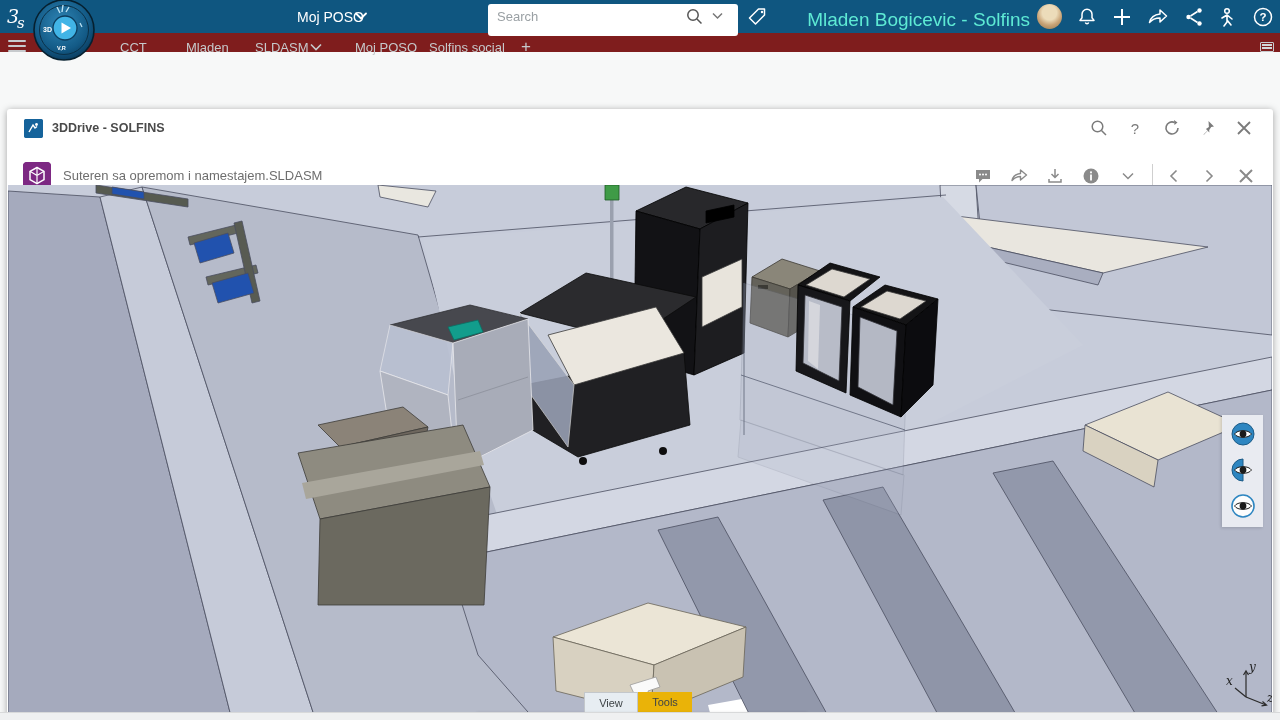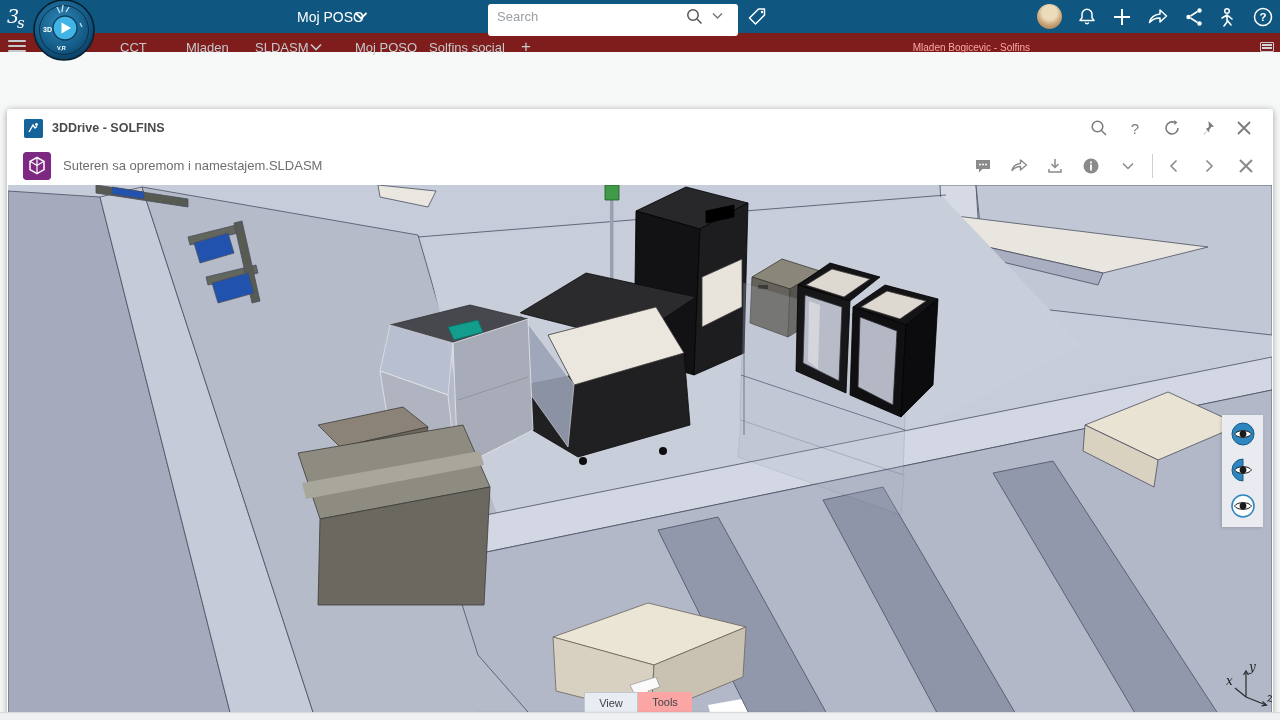--- a/index.html
+++ b/index.html
@@ -14,42 +14,42 @@
   .brand b { font-weight:bold; }
   .brand .light { font-weight:normal; opacity:.95; }
   .dash-name { position:absolute; left:297px; top:9px; color:#fff; font-size:14px; }
   .dash-caret { position:absolute; left:355px; top:12px; color:#fff; }
   .searchbox { position:absolute; left:488px; top:4px; width:250px; height:32px; background:#fff; border-radius:3px; }
   .searchbox input { position:absolute; left:9px; top:0; width:170px; height:25px; border:0; outline:none; font-size:13px; color:#444; background:transparent; font-family:"Liberation Sans",sans-serif; }
   .searchbox input::placeholder { color:#9aa0a4; }
   .search-mag { position:absolute; left:198px; top:4px; color:#555; }
   .search-caret { position:absolute; left:224px; top:8px; color:#777; }
   .tag-icon { position:absolute; left:747px; top:6px; color:#fff; }
-  .username { position:absolute; right:250px; top:9px; color:#fca5a5; font-size:10px; white-space:nowrap;margin-top:33px; }
+  .username { position:absolute; right:250px; top:9px; color:#5eead4; font-size:19px; white-space:nowrap; }
   .avatar { position:absolute; right:218px; top:4px; width:25px; height:25px; border-radius:50%;
             background:radial-gradient(circle at 50% 35%, #ecdcba 0 35%, #c9a478 60%, #8d7148 100%); }
   .tb-ic { position:absolute; top:6px; width:22px; height:22px; color:#fff; }
 
   
   .tabbar { position:absolute; top:33px; left:0; width:1280px; height:19px; background:#7f1d1d; z-index:10; }
   .hamburger { position:absolute; left:8px; top:7px; width:18px; height:14px; }
   .hamburger span { display:block; height:2px; background:#c7cacd; margin-bottom:3px; border-radius:1px; }
   .dtab { position:absolute; top:7px; color:#c6c9cb; font-size:13px; white-space:nowrap; }
   .dtab-caret { position:absolute; top:10px; color:#c6c9cb; }
   .panel-mini { position:absolute; right:6px; top:9px; width:14px; height:10px; border:1px solid #c7cacd; border-radius:1px; }
   .panel-mini i { display:block; height:2px; background:#d4d7d9; margin:1px; }
 
   
   .modal { position:absolute; top:62px; left:7px; width:1266px; height:650px; background:#fff;
            border-radius:3px 3px 0 0; box-shadow:0 1px 7px rgba(0,0,0,.35); z-index:20;margin-top:47px; }
   .win-head { position:absolute; top:0; left:0; width:100%; height:38px; }
   .app-ic { position:absolute; left:17px; top:10px; width:19px; height:19px; background:#15639b; border-radius:2px; color:#fff; }
   .win-title { position:absolute; left:45px; top:12px; font-size:12.5px; font-weight:bold; color:#4a4a4a; }
   .gic { color:#7b7b7b; position:absolute; top:10px; width:18px; height:18px; cursor:pointer; }
-  .doc-row { position:absolute; top:38px; left:0; width:100%; height:38px; }
+  .doc-row { position:absolute; top:48px; left:0; width:100%; height:38px; }
   .doc-ic { position:absolute; left:16px; top:5px; width:28px; height:28px; background:#7d2883; border-radius:4px; color:#fff; }
   .doc-title { position:absolute; left:56px; top:11px; font-size:13px; color:#6e6e6e; }
   .dic { color:#8a8a8a; position:absolute; top:10px; width:18px; height:18px; cursor:pointer; }
   .vdiv { position:absolute; top:7px; width:1px; height:24px; background:#cfcfcf; }
 
   
   .viewport { position:absolute; top:76px; left:1px; width:1264px; height:567px; background:#fff; overflow:hidden; }
   .scene { position:absolute; top:0; left:0; }
 
   
@@ -57,21 +57,21 @@
             box-shadow:-1px 1px 3px rgba(0,0,0,.15); }
   .eyebar svg { display:block; margin:3px auto 0; cursor:pointer; }
 
   
   .triad { position:absolute; left:1210px; top:476px; width:56px; height:50px; }
 
   
   .vtabs { position:absolute; left:576px; top:507px; height:21px; display:flex; }
   .vtab { width:54px; height:21px; font-size:11px; color:#3f4447; text-align:center; line-height:20px; cursor:pointer; }
   .vtab.view { background:#e7edf2; border:1px solid #c3c7cb; border-bottom:none; }
-  .vtab.tools { background:#fca5a5; }
+  .vtab.tools { background:#eab308; }
   .toolbar { position:absolute; left:469px; top:527px; width:330px; height:40px; background:#efefef;
              border:1px solid #dcdcdc; box-shadow:0 1px 3px rgba(0,0,0,.18); display:flex; align-items:center; padding:0 6px; }
   .tool { width:28px; height:28px; margin:0 2px; display:flex; align-items:center; justify-content:center; cursor:pointer; }
   .tool.sel { background:#cfe5f7; border:1px solid #76abd8; border-radius:3px; }
   .tool.dis { opacity:.45; cursor:default; }
   .tsep { width:1px; height:26px; background:#d2d2d2; margin:0 5px; }
   .tcaret { color:#555; margin:0 1px 0 -2px; cursor:pointer; }
 
   .modal-foot { position:absolute; bottom:0; left:0; width:100%; height:7px; background:#fff; }
   .bottom-strip { position:absolute; top:712px; left:0; width:1280px; height:8px; background:#eff0f1; border-top:1px solid #d8d9da; z-index:25; }

